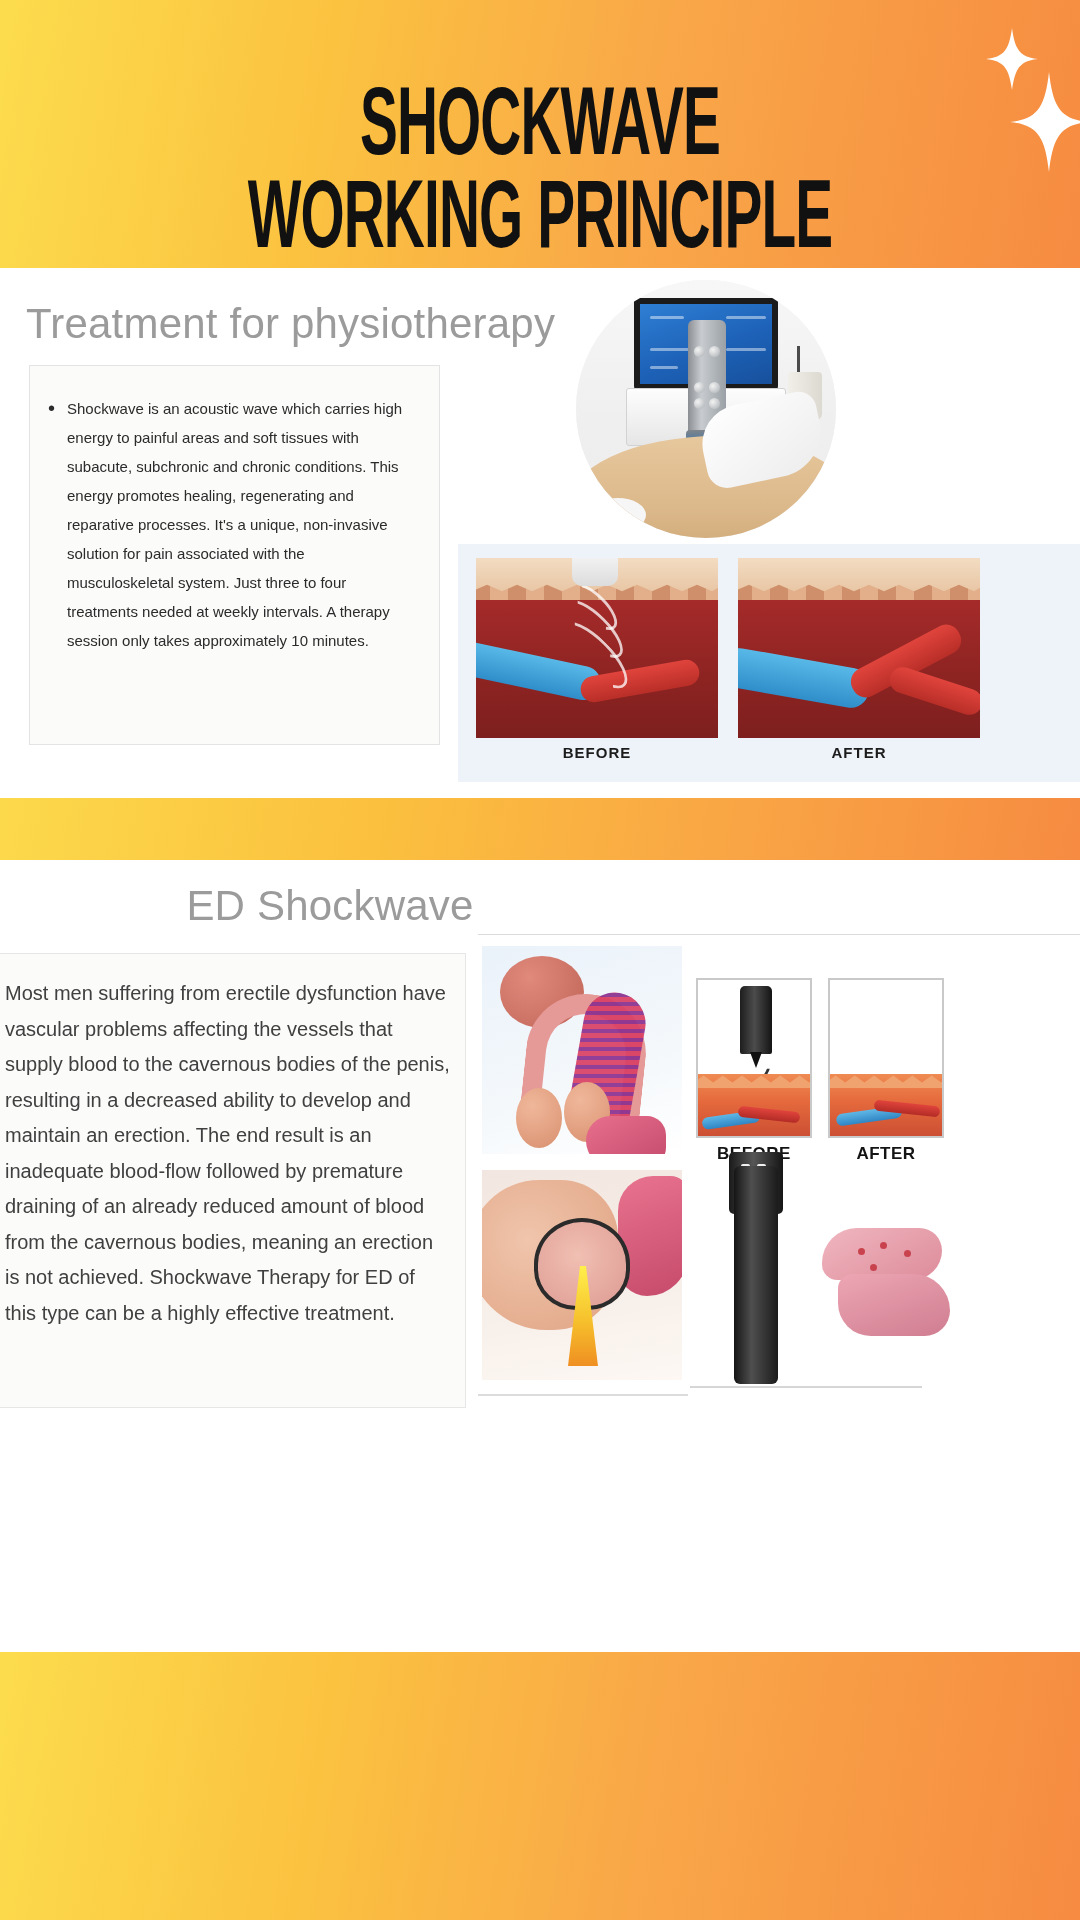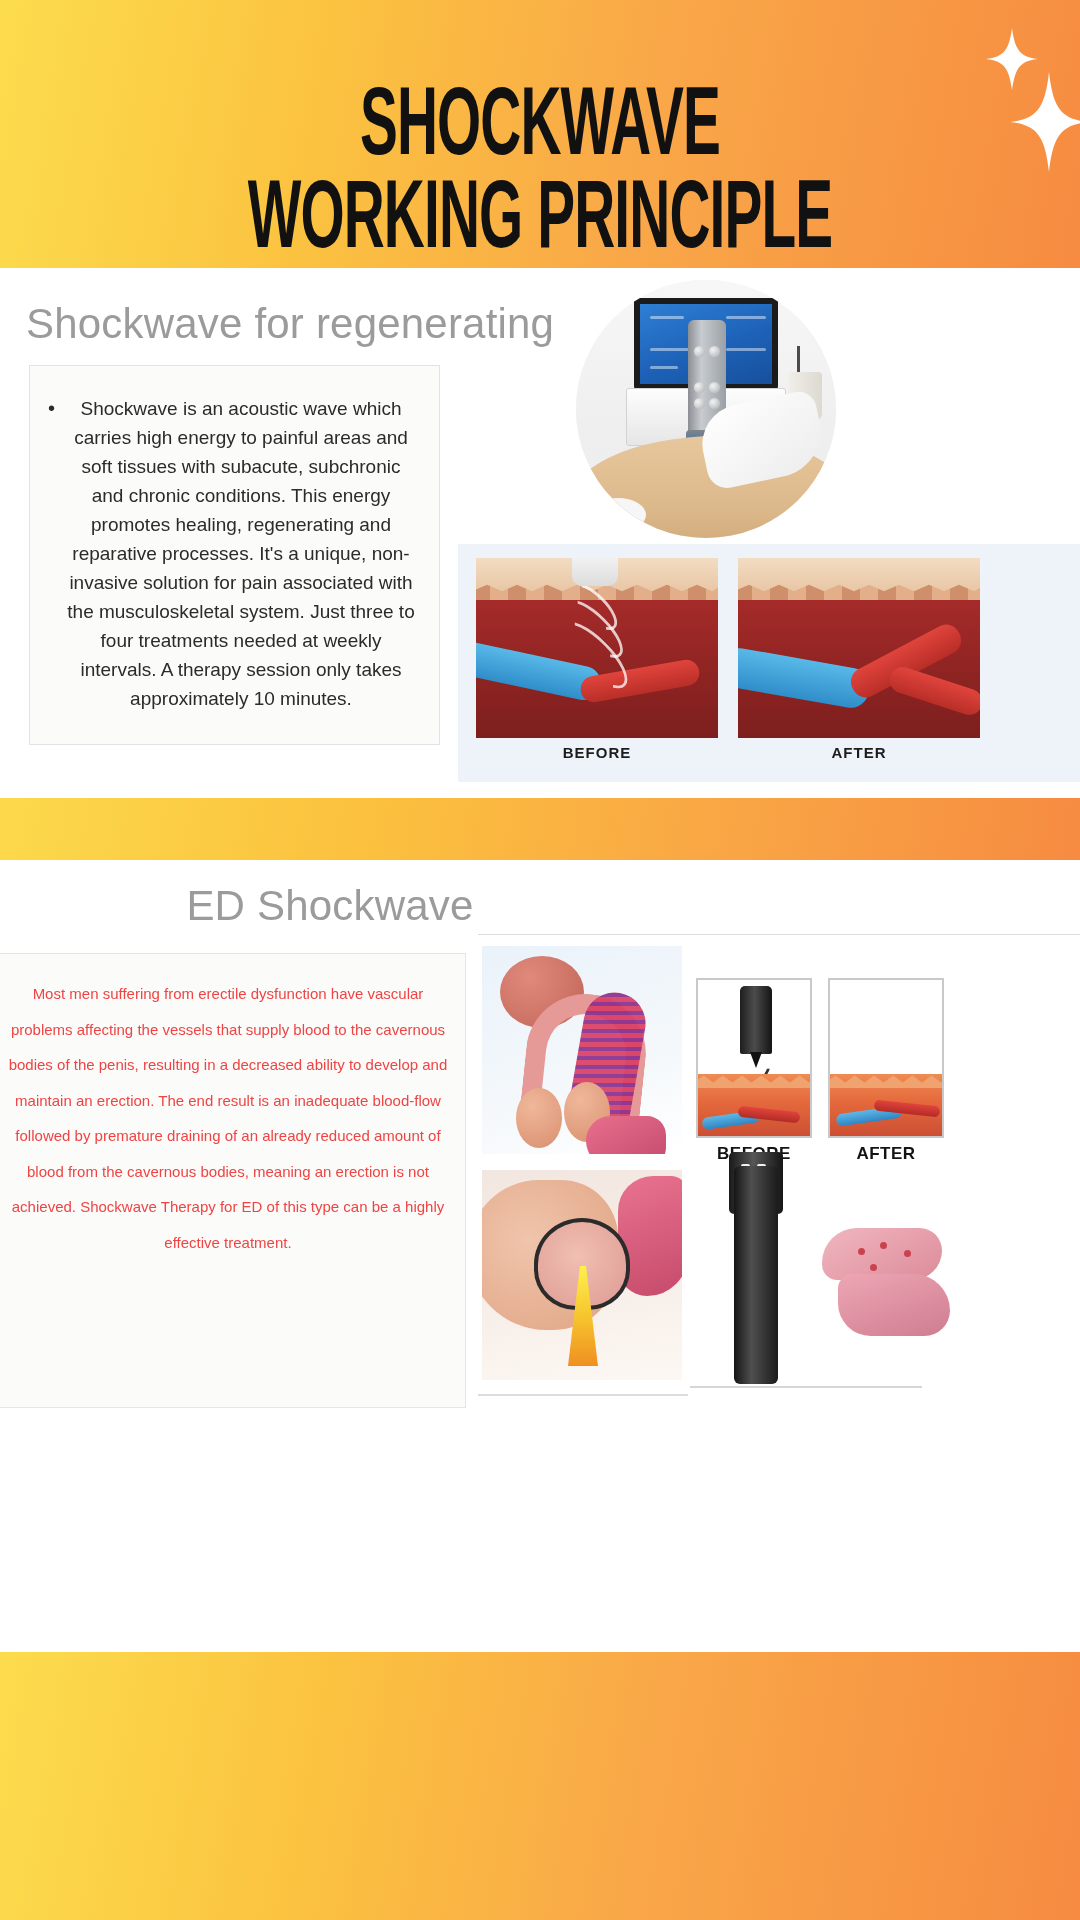--- a/index.html
+++ b/index.html
@@ -45,22 +45,22 @@
     letter-spacing:0.2px; white-space:nowrap;
   }
   .sec1-textbox {
     position:absolute; left:29px; top:97px; width:411px; height:380px;
     background:#fbfbfa; border:1px solid #e3e3e3;
     padding:28px 24px 18px 18px;
   }
   .bullet-row { display:flex; gap:12px; align-items:flex-start; }
   .bullet-dot { font-size:20px; line-height:29px; color:#2b2b2b; flex:0 0 auto; }
   .bullet-text {
-    font-size:19px; line-height:29px; color:#2b2b2b;
-    text-align:center;
+    font-size:15px; line-height:29px; color:#2b2b2b;
+    text-align:left;
   }
 
   
   .machine-photo {
     position:absolute; left:576px; top:12px; width:260px; height:258px;
     border-radius:50%; overflow:hidden; background:#f4f4f4;
   }
   .mp-room { position:absolute; inset:0; background:linear-gradient(180deg,#f7f7f7 0%,#efefef 55%,#ededed 100%); }
   .mp-screen {
     position:absolute; left:58px; top:18px; width:144px; height:92px;
@@ -140,21 +140,21 @@
   .sec2 { position:absolute; left:0; top:860px; width:1080px; height:792px; background:#fff; }
   .sec2-heading {
     position:absolute; left:0; right:0; top:22px; text-align:center;
     font-size:42px; color:#9b9b9b; font-weight:400; letter-spacing:0.2px;
     padding-right:420px;
   }
   .sec2-textbox {
     position:absolute; left:-6px; top:93px; width:472px; height:455px;
     background:#fbfbfa; border:1px solid #e6e6e6; padding:22px 14px 14px 10px;
   }
-  .sec2-text { font-size:15px; line-height:35.5px; color:#ef4444; text-align:center; }
+  .sec2-text { font-size:20px; line-height:35.5px; color:#404040; text-align:left; }
 
   .sec2-right { position:absolute; left:478px; top:74px; width:602px; height:640px; }
   .thin-rule { position:absolute; left:0; top:0; width:602px; height:1px; background:#dcdcdc; }
 
   .anat-img {
     position:absolute; left:4px; top:12px; width:200px; height:208px;
     background:linear-gradient(160deg,#eaf2fa 0%,#f4f8fb 60%,#ffffff 100%);
     overflow:hidden;
   }
   .bladder { position:absolute; left:18px; top:10px; width:84px; height:72px;
@@ -249,21 +249,21 @@
         <path d="M39 0 C43 36 51 47 78 50 C51 53 43 64 39 100 C35 64 27 53 0 50 C27 47 35 36 39 0 Z" fill="#ffffff"></path>
       </svg>
     </div>
 
     <div class="hdr-title">SHOCKWAVE
 WORKING     PRINCIPLE</div>
   </div>
 
   <div class="sec1">
 
-    <div class="sec1-heading">Shockwave for regenerating</div>
+    <div class="sec1-heading">Treatment for physiotherapy</div>
 
     <div class="sec1-textbox">
       <div class="bullet-row">
         <span class="bullet-dot">•</span>
         <span class="bullet-text">Shockwave is an acoustic wave which carries high energy to painful areas and soft tissues with subacute, subchronic and chronic conditions. This energy promotes healing, regenerating and reparative processes. It's a unique, non-invasive solution for pain associated with the musculoskeletal system. Just three to four treatments needed at weekly intervals. A therapy session only takes approximately 10 minutes.</span>
       </div>
     </div>
 
     <div class="machine-photo">
       <div class="mp-room"></div>

